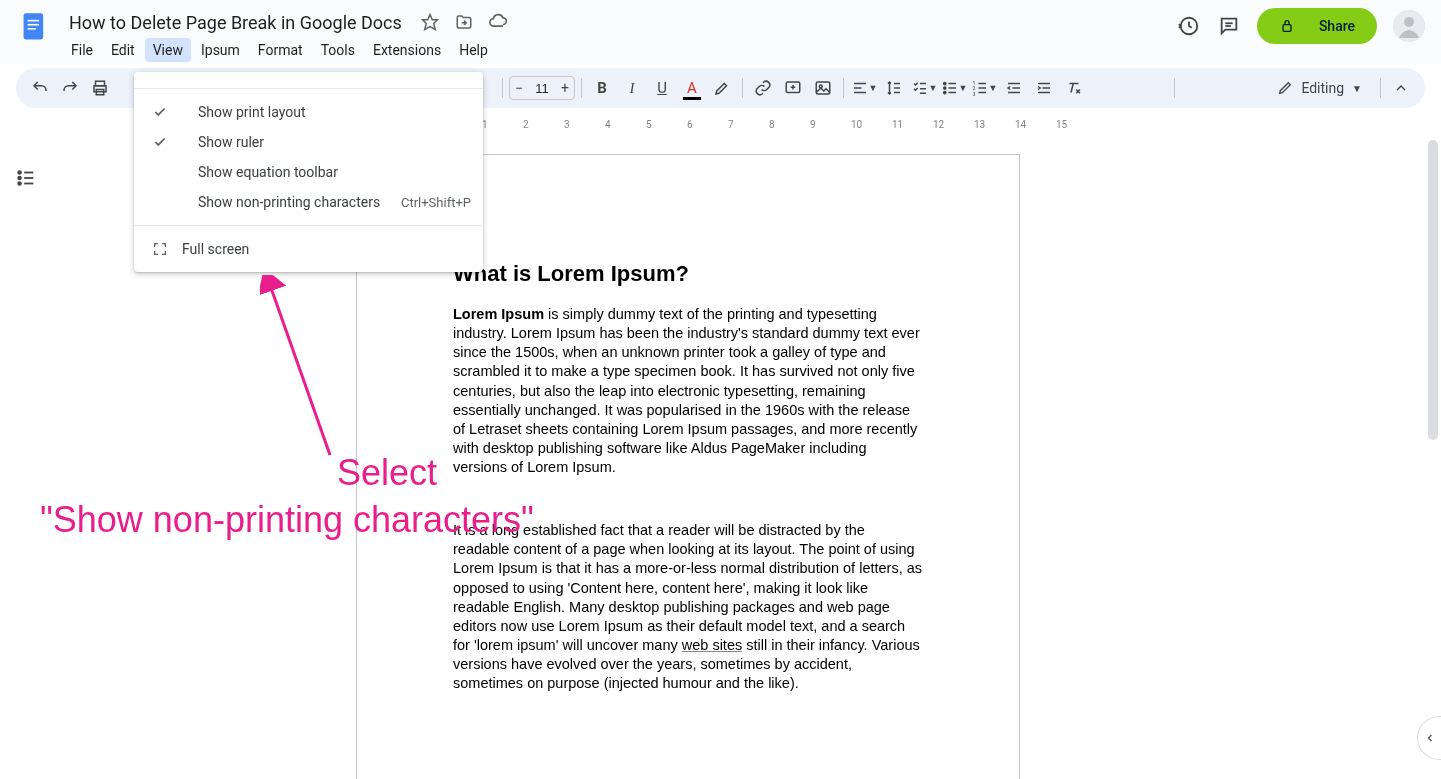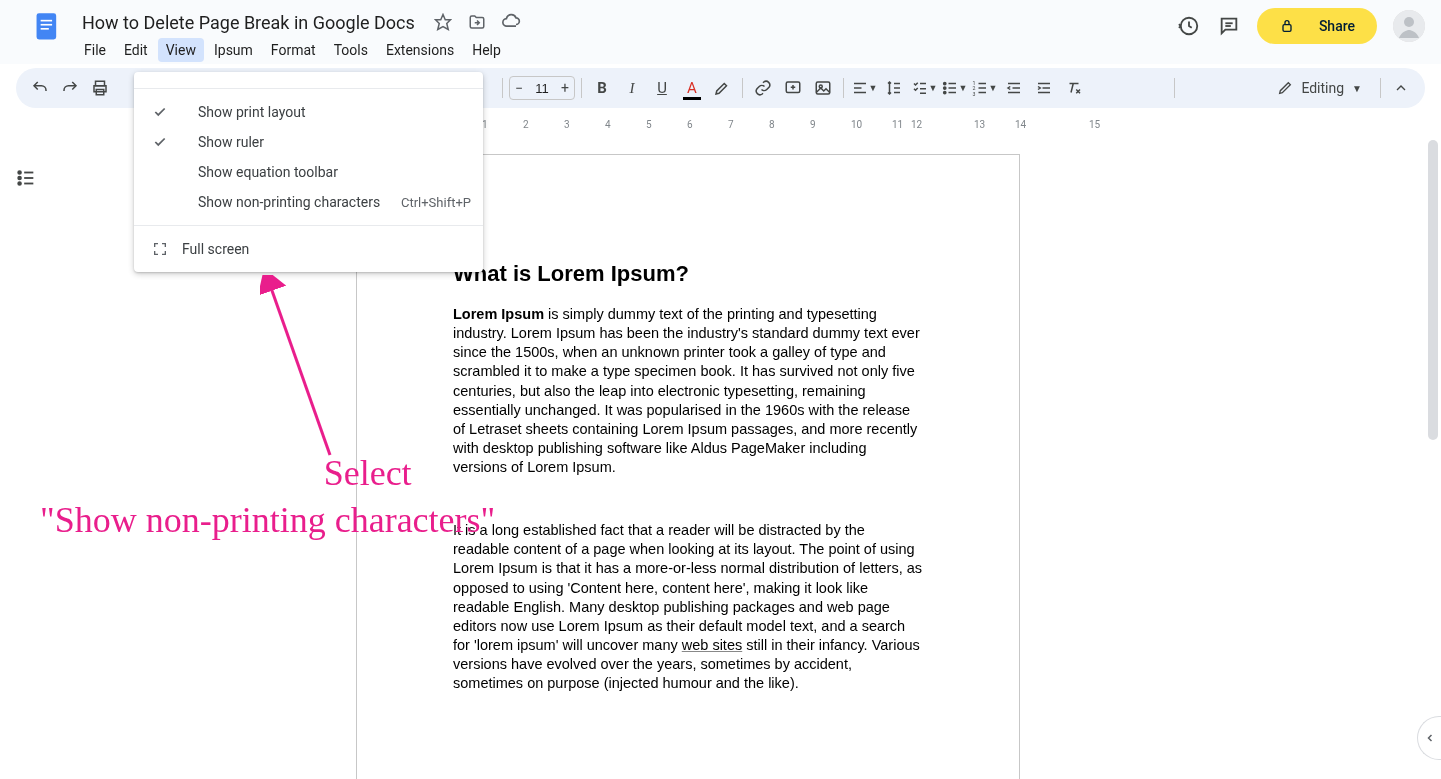--- a/index.html
+++ b/index.html
@@ -1,32 +1,32 @@
 <!DOCTYPE html>
 <html><head>
 <meta charset="utf-8">
 <style>
 * { margin: 0; padding: 0; box-sizing: border-box; }
 body { font-family: "Google Sans", Roboto, Arial, sans-serif; background: #fff; overflow: hidden; width: 1441px; height: 779px; position: relative; }
 
 
-.header { display: flex; align-items: flex-start; padding: 8px 16px 0 28px; height: 64px; background: #f9fbfd; text-align: right; }
+.header { display: flex; align-items: flex-start; padding: 8px 16px 0 15px; height: 64px; background: #f9fbfd; text-align: right; }
 .docs-logo { width: 40px; height: 40px; display: flex; align-items: center; justify-content: center; margin-right: 8px; }
 .docs-logo svg { width: 36px; height: 36px; }
 .title-area { flex: 1; }
 .title-row { display: flex; align-items: center; gap: 12px; height: 28px; }
 .doc-title { font-size: 18px; color: #1f1f1f; padding: 2px 6px; }
 .title-icons { display: flex; gap: 14px; align-items: center; color: #5f6368; }
 .title-icons .icon { width: 20px; height: 20px; display: flex; align-items: center; justify-content: center; }
 .menu-bar { display: flex; gap: 2px; margin-top: 2px; font-size: 14px; color: #1f1f1f; }
 .menu-item { padding: 4px 8px; border-radius: 4px; cursor: pointer; }
 .menu-item.active { background: #d3e3fd; }
 .header-right { display: flex; align-items: center; gap: 16px; color: #5f6368; }
 .header-right .icon { width: 24px; height: 24px; display: flex; align-items: center; justify-content: center; cursor: pointer; }
-.share-btn { display: flex; align-items: center; gap: 24px; background: #fde047; color: #001d35; padding: 10px 22px; border-radius: 40px; font-size: 14px; font-weight: 500; cursor: pointer; }
+.share-btn { display: flex; align-items: center; gap: 24px; background: #84cc16; color: #001d35; padding: 10px 22px; border-radius: 40px; font-size: 14px; font-weight: 500; cursor: pointer; }
 .avatar { width: 32px; height: 32px; border-radius: 50%; overflow: hidden; background: #e0e0e0; display: flex; align-items: center; justify-content: center; }
 .avatar svg { width: 32px; height: 32px; }
 
 
 .toolbar { display: flex; align-items: center; background: #edf2fa; border-radius: 24px; margin: 4px 16px 0 16px; height: 40px; padding: 0 10px; gap: 2px; }
 .tb-btn { width: 28px; height: 28px; display: flex; align-items: center; justify-content: center; border-radius: 4px; cursor: pointer; color: #444746; }
 .tb-sep { width: 1px; height: 20px; background: #c7c7c7; margin: 0 4px; }
 .font-size-box { display: flex; align-items: center; border: 1px solid #c7c7c7; border-radius: 4px; height: 24px; }
 .font-size-box .fs-btn { width: 18px; text-align: center; cursor: pointer; color: #444746; font-size: 14px; }
 .font-size-box input { width: 28px; border: none; text-align: center; font-size: 13px; background: transparent; color: #1f1f1f; }
@@ -55,21 +55,21 @@
 .outline-sidebar { width: 52px; padding-top: 20px; display: flex; justify-content: center; }
 .outline-btn { width: 36px; height: 36px; display: flex; align-items: center; justify-content: center; cursor: pointer; color: #444746; }
 .canvas { flex: 1; position: relative; overflow: hidden; }
 .page { position: absolute; left: 304px; top: 14px; width: 664px; min-height: 860px; background: #fff; border: 1px solid #c7c7c7; padding: 106px 96px 40px 96px; }
 .page h2 { font-family: Arial, sans-serif; font-size: 22px; font-weight: 700; margin-bottom: 18px; color: #000; }
 .page p { font-family: Arial, sans-serif; font-size: 14.5px; line-height: 1.32; color: #000; margin-bottom: 44px; }
 .underlined { text-decoration: underline; text-decoration-style: solid; text-decoration-color: #888; }
 
 
 .annotation { position: absolute; left: 40px; top: 450px; z-index: 200; pointer-events: none; }
-.annotation-text { font-family: Liberation Serif, serif; font-size: 36px; color: #e91e8c; line-height: 1.3; }
+.annotation-text { font-family: Liberation Sans, sans-serif; font-size: 36px; color: #e91e8c; line-height: 1.3; }
 .annotation-arrow { position: absolute; left: 260px; top: 275px; z-index: 200; pointer-events: none; }
 
 
 .vscroll { position: absolute; right: 2px; top: 140px; width: 12px; height: 620px; }
 .vscroll-thumb { position: absolute; top: 0; width: 10px; left: 1px; height: 300px; background: #dadce0; border-radius: 6px; }
 
 
 .side-tab { position: absolute; right: 0; top: 716px; width: 24px; height: 44px; background: #fff; border: 1px solid #dadce0; border-right: none; border-radius: 22px 0 0 22px; display: flex; align-items: center; justify-content: center; color: #5f6368; cursor: pointer; }
 
 svg { display: block; }
@@ -352,24 +352,24 @@
       <span class="ruler-num" style="left: 471px;">2</span>
       <span class="ruler-num" style="left: 512px;">3</span>
       <span class="ruler-num" style="left: 553px;">4</span>
       <span class="ruler-num" style="left: 594px;">5</span>
       <span class="ruler-num" style="left: 635px;">6</span>
       <span class="ruler-num" style="left: 676px;">7</span>
       <span class="ruler-num" style="left: 717px;">8</span>
       <span class="ruler-num" style="left: 758px;">9</span>
       <span class="ruler-num" style="left: 799px;">10</span>
       <span class="ruler-num" style="left: 840px;">11</span>
-      <span class="ruler-num" style="left: 859px;">12</span>
+      <span class="ruler-num" style="left: 881px;">12</span>
       <span class="ruler-num" style="left: 922px;">13</span>
       <span class="ruler-num" style="left: 963px;">14</span>
-      <span class="ruler-num" style="left: 1004px; margin-left: 33px;">15</span>
+      <span class="ruler-num" style="left: 1004px;">15</span>
     </div>
 </div>
 
 <div class="doc-area">
   <div class="outline-sidebar">
     <div class="outline-btn">
       <svg width="22" height="22" viewBox="0 0 24 24" fill="none" stroke="#444746" stroke-width="2">
           <circle cx="5" cy="6" r="1.5" fill="#444746"></circle>
           <circle cx="5" cy="12" r="1.5" fill="#444746"></circle>
           <circle cx="5" cy="18" r="1.5" fill="#444746"></circle>

